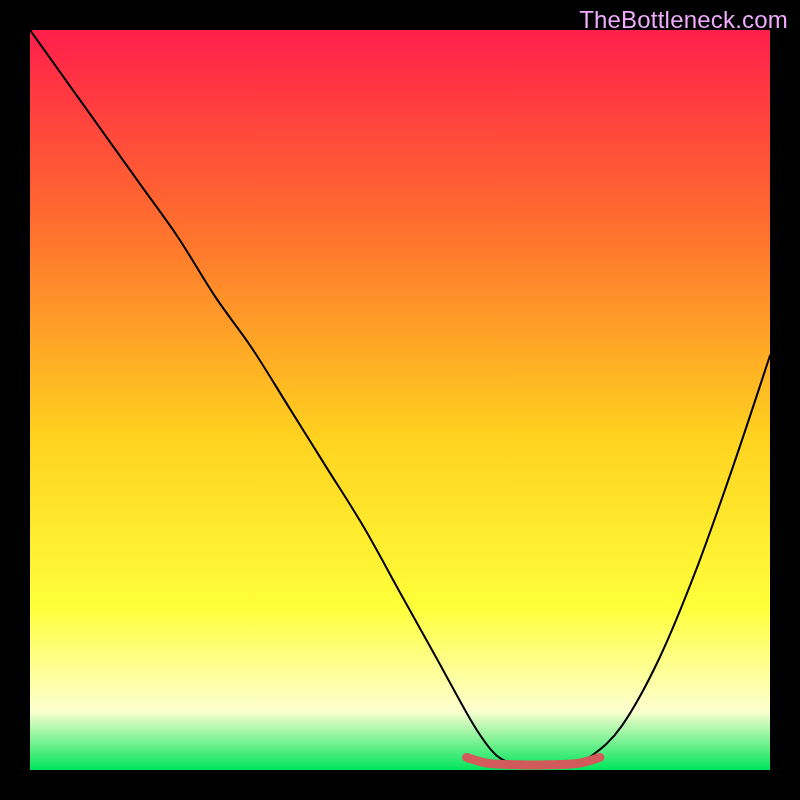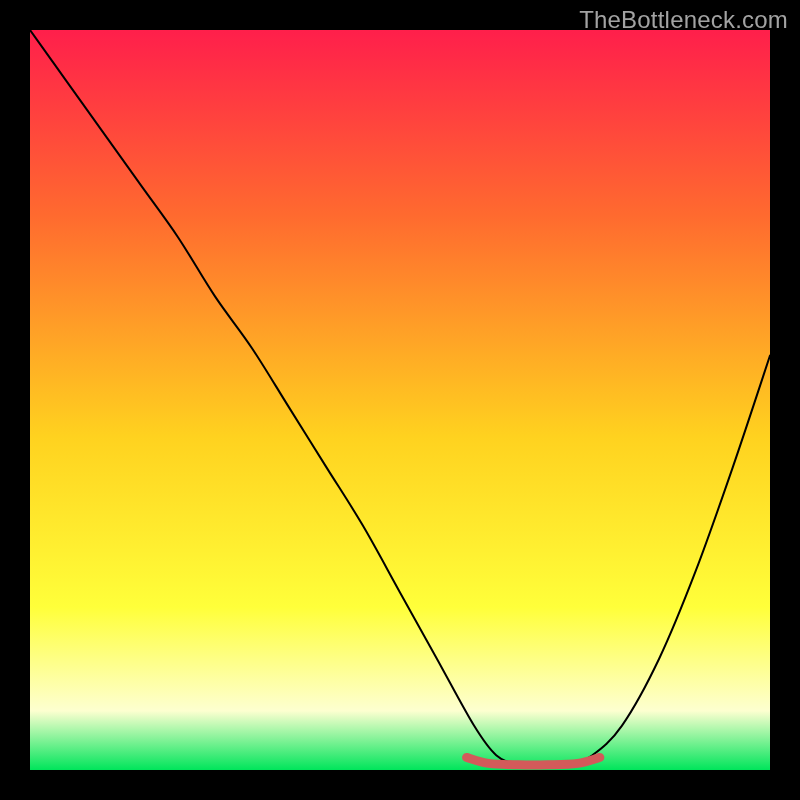--- a/index.html
+++ b/index.html
@@ -15,21 +15,21 @@
     width: 800px;
     height: 800px;
     background: #000;
   }
   .watermark {
     position: absolute;
     top: 6px;
     right: 12px;
     font-family: Arial, Helvetica, sans-serif;
     font-size: 24px;
-    color: #a3a3a3;
+    color: #f0abfc;
     font-weight: 500;
     letter-spacing: 0.2px;
   }
   .plot-area {
     position: absolute;
     left: 30px;
     top: 30px;
     width: 740px;
     height: 740px;
     overflow: hidden;

